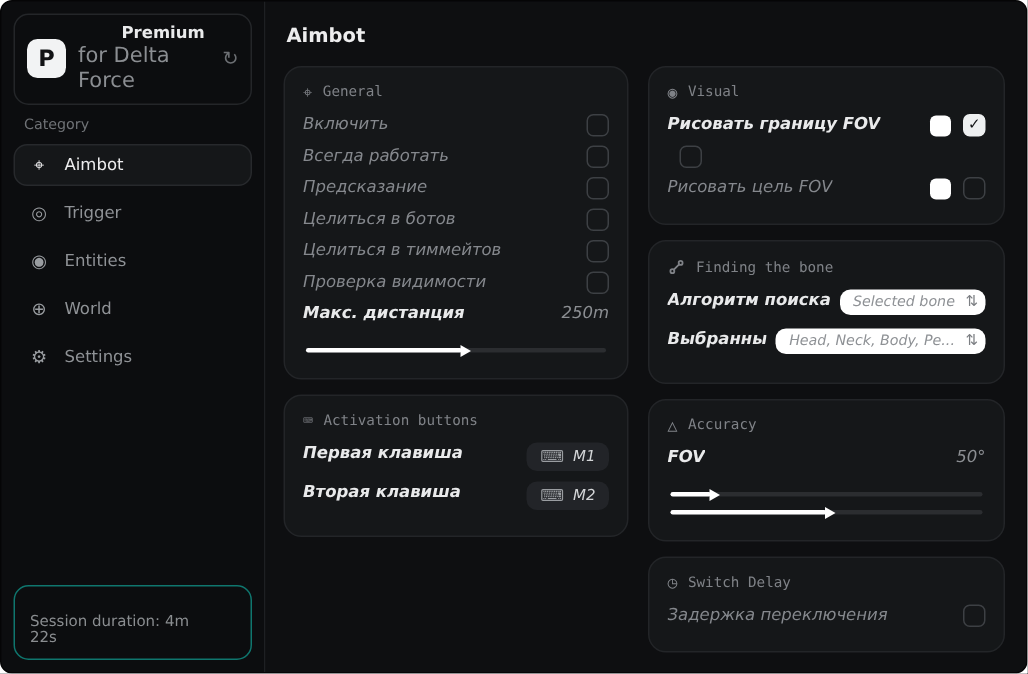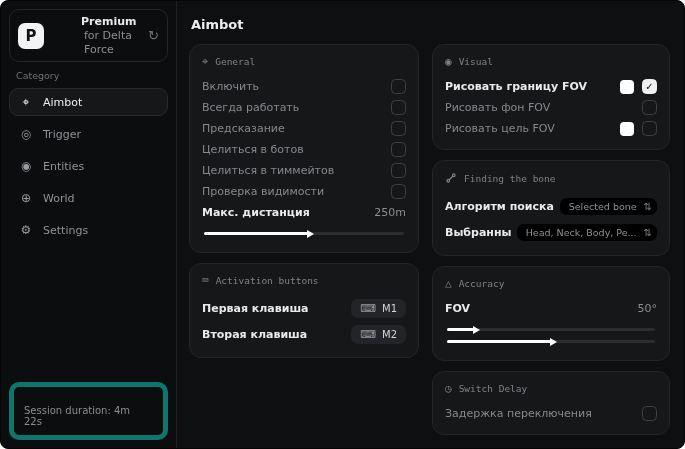--- a/index.html
+++ b/index.html
@@ -6,58 +6,58 @@
   .app{width:685px;height:449px;box-sizing:border-box;border-radius:8px;overflow:hidden;
        display:flex;background:#0e0f11;border:1px solid #050506;}
   
   .sidebar{width:176px;box-sizing:border-box;background:#0c0d0f;border-right:1px solid #1e2023;
            display:flex;flex-direction:column;padding:8px;}
   .brand{border:1px solid #242629;border-radius:10px;padding:5px 8px;display:flex;align-items:center;gap:8px;}
   .logo{width:26px;height:26px;border-radius:7px;background:#f2f3f4;color:#121315;font-weight:bold;
         display:flex;align-items:center;justify-content:center;font-size:15px;flex:0 0 auto;}
   .brand-text{display:flex;flex-direction:column;line-height:1.25;}
   .brand-title{font-size:11px;font-weight:bold;color:#e9eaeb;margin-left:29px;}
-  .brand-sub{font-size:11px;color:#8b8e92;margin-left:32px;}
+  .brand-sub{font-size:14px;color:#8b8e92;}
   .brand-action{margin-left:auto;color:#6c6f73;font-size:13px;cursor:pointer;}
   .category{font-size:9.5px;color:#6f7276;margin:8px 6px 7px 7px;}
   .nav-item{display:flex;gap:10px;align-items:center;padding:6px 9px;border-radius:9px;
             color:#8f9296;font-size:11px;margin-bottom:4px;border:1px solid transparent;cursor:pointer;}
   .nav-item.active{border:1px solid #27292c;background:#151719;color:#ededee;}
   .nav-icon{font-size:12px;width:14px;text-align:center;color:#9a9da1;}
   .nav-item.active .nav-icon{color:#ededee;}
-  .session{margin-top:auto;border:5px solid #0f766e;border-radius:10px;padding:18px 24px 8px 10px;
+  .session{margin-top:auto;border:1px solid #0f766e;border-radius:10px;padding:18px 24px 8px 10px;
            color:#8a8d90;font-size:10px;}
   
   .main{flex:1;box-sizing:border-box;padding:8px 14px 0 12px;background:#0e0f11;overflow:hidden;}
   .main-title{font-size:13px;font-weight:bold;color:#ededee;margin:8px 0 12px 2px;}
   .columns{display:flex;gap:13px;}
   .col{display:flex;flex-direction:column;gap:10px;}
   .col-left{width:234px;}
   .col-right{width:238px;}
   .panel{background:#151719;border:1px solid #232528;border-radius:12px;padding:9px 12px 10px 12px;box-sizing:border-box;}
   .panel-head{display:flex;gap:7px;align-items:center;font-family:"DejaVu Sans Mono",monospace;
               font-size:9.5px;color:#7f8287;margin:2px 0 9px 0;}
   .panel-head .p-icon{font-size:11px;line-height:1;}
-  .row{display:flex;align-items:center;justify-content:space-between;min-height:21px;font-size:11px;color:#85888d;}
+  .row{display:flex;align-items:flex-start;justify-content:space-between;min-height:21px;font-size:11px;color:#85888d;font-style:italic;}
   .row .label{white-space:nowrap;overflow:hidden;min-width:0;}
   .row .label.emph{color:#e9eaeb;font-weight:bold;}
   .controls{display:flex;gap:8px;align-items:center;flex:0 0 auto;margin-left:8px;}
   .checkbox{width:15px;height:15px;border:1.5px solid #3d4044;border-radius:4.5px;box-sizing:border-box;
             display:flex;align-items:center;justify-content:center;cursor:pointer;flex:0 0 auto;}
   .checkbox.checked{background:#eef0f1;border-color:#eef0f1;color:#121315;font-size:10px;font-weight:bold;}
   .swatch{width:14px;height:14px;border-radius:4px;background:#ffffff;cursor:pointer;flex:0 0 auto;}
   .value{color:#8b8e92;font-size:11px;flex:0 0 auto;margin-left:8px;}
   .slider{position:relative;height:3px;background:#2b2d30;border-radius:2px;margin:9px 2px 7px 2px;cursor:pointer;}
   .slider-fill{position:absolute;left:0;top:0;height:3px;background:#ffffff;border-radius:2px;}
   .slider-fill::after{content:"";position:absolute;right:-6px;top:50%;transform:translateY(-50%);
             border-left:7px solid #ffffff;border-top:4px solid transparent;border-bottom:4px solid transparent;}
   .key-badge{display:flex;align-items:center;gap:6px;background:#222428;border-radius:7px;
              padding:3px 9px;font-size:10px;color:#d3d5d7;cursor:pointer;flex:0 0 auto;margin-left:8px;}
   .key-badge .kb-icon{font-size:11px;color:#9a9da1;}
-  .select{display:flex;align-items:center;gap:7px;background:#000000;border-radius:7px;
+  .select{display:flex;align-items:center;gap:7px;background:#ffffff;border-radius:7px;
           padding:3px 5px 3px 9px;font-size:9.5px;color:#8e9195;cursor:pointer;flex:0 0 auto;margin-left:6px;
           max-width:132px;white-space:nowrap;}
   .select .expand-icon{font-size:10px;color:#7c7f83;}
   .row-tall{min-height:26px;}
   svg.mini{display:block;}
 </style>
 </head>
 <body>
 
 <div class="app">
@@ -180,21 +180,20 @@
           <div class="row">
             <span class="label emph">Рисовать границу FOV</span>
             <span class="controls">
               <span class="swatch"></span>
               <span class="checkbox checked">
                 <span>✓</span>
               </span>
             </span>
           </div>
           <div class="row">
-            <span class="label">Рисовать фон FOV</span>
             <span class="controls">
               <span class="checkbox"></span>
             </span>
           </div>
           <div class="row">
             <span class="label">Рисовать цель FOV</span>
             <span class="controls">
               <span class="swatch"></span>
               <span class="checkbox"></span>
             </span>

